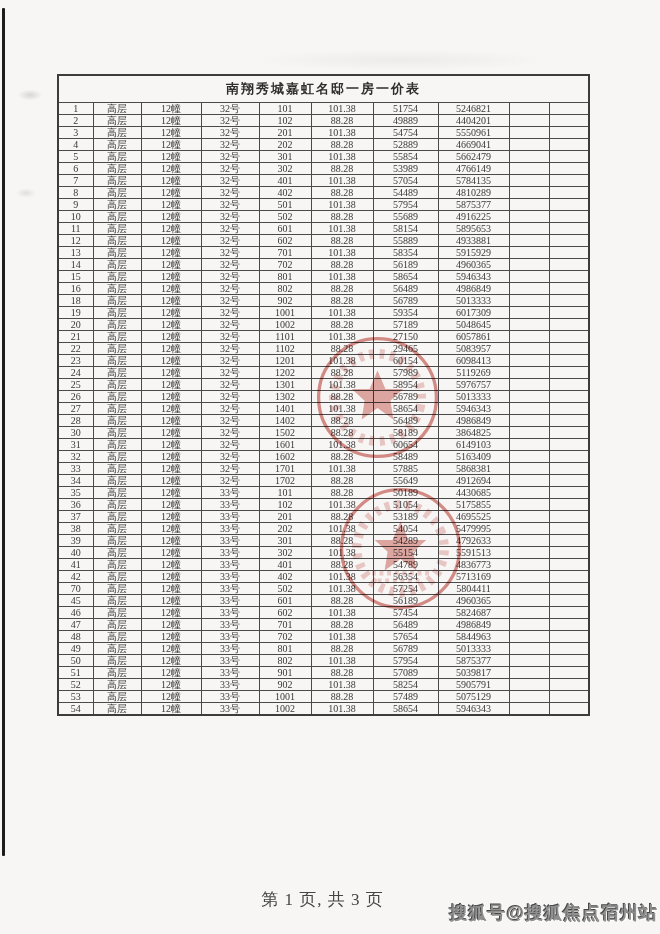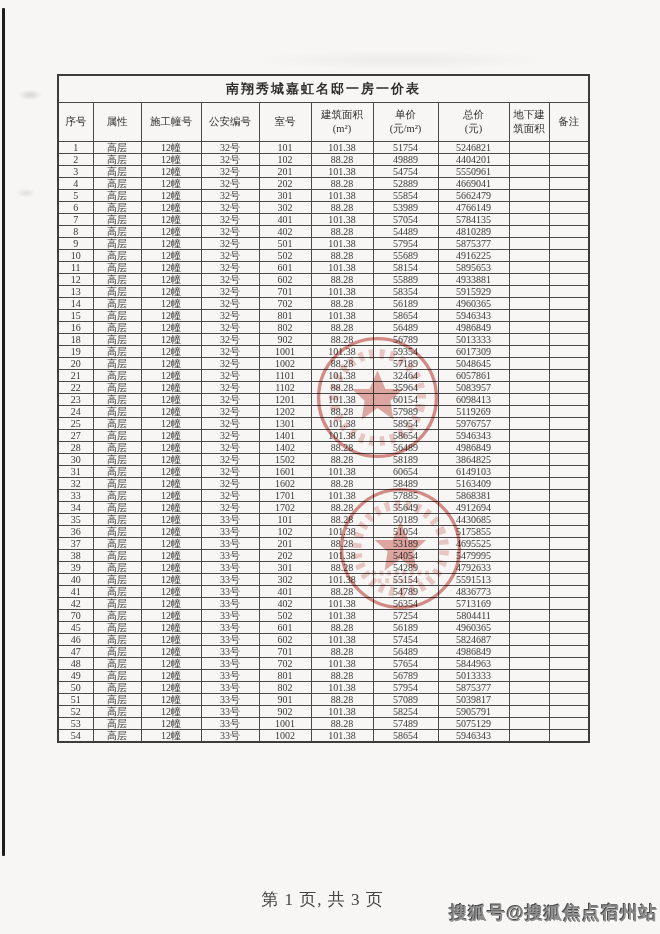--- a/index.html
+++ b/index.html
@@ -79,36 +79,20 @@
         <col style="width:62px">
       <col style="width:65px">
         <col style="width:71px">
         <col style="width:40px">
       <col style="width:40px">
     </colgroup>
     <tbody id="tbody">
       <tr class="title-row">
         <td colspan="10">南翔秀城嘉虹名邸一房一价表</td>
       </tr>
-      <tr class="header-row" id="header-row">
-          <th>序号</th>
-          <th>属性</th>
-          <th>施工幢号</th>
-          <th>公安编号</th>
-          <th>室号</th>
-          <th>建筑面积
-(m²)</th>
-          <th>单价
-(元/m²)</th>
-          <th>总价
-(元)</th>
-          <th>地下建
-筑面积</th>
-          <th>备注</th>
-        </tr>
     <tr class="data-row">
           <td>1</td>
           <td>高层</td>
           <td>12幢</td>
           <td>32号</td>
           <td>101</td>
           <td>101.38</td>
           <td>51754</td>
           <td>5246821</td>
           <td></td>
@@ -330,33 +314,33 @@
           <td></td>
           <td></td>
         </tr>
         <tr class="data-row">
           <td>21</td>
           <td>高层</td>
           <td>12幢</td>
           <td>32号</td>
           <td>1101</td>
           <td>101.38</td>
-          <td>32464</td>
+          <td>27150</td>
           <td>6057861</td>
           <td></td>
           <td></td>
         </tr>
         <tr class="data-row">
           <td>22</td>
           <td>高层</td>
           <td>12幢</td>
           <td>32号</td>
           <td>1102</td>
           <td>88.28</td>
-          <td>35964</td>
+          <td>29465</td>
           <td>5083957</td>
           <td></td>
           <td></td>
         </tr>
         <tr class="data-row">
           <td>23</td>
           <td>高层</td>
           <td>12幢</td>
           <td>32号</td>
           <td>1201</td>
@@ -380,20 +364,32 @@
         </tr>
         <tr class="data-row">
           <td>25</td>
           <td>高层</td>
           <td>12幢</td>
           <td>32号</td>
           <td>1301</td>
           <td>101.38</td>
           <td>58954</td>
           <td>5976757</td>
+          <td></td>
+          <td></td>
+        </tr>
+        <tr class="data-row">
+          <td>26</td>
+          <td>高层</td>
+          <td>12幢</td>
+          <td>32号</td>
+          <td>1302</td>
+          <td>88.28</td>
+          <td>56789</td>
+          <td>5013333</td>
           <td></td>
           <td></td>
         </tr>
         <tr class="data-row">
           <td>27</td>
           <td>高层</td>
           <td>12幢</td>
           <td>32号</td>
           <td>1401</td>
           <td>101.38</td>

